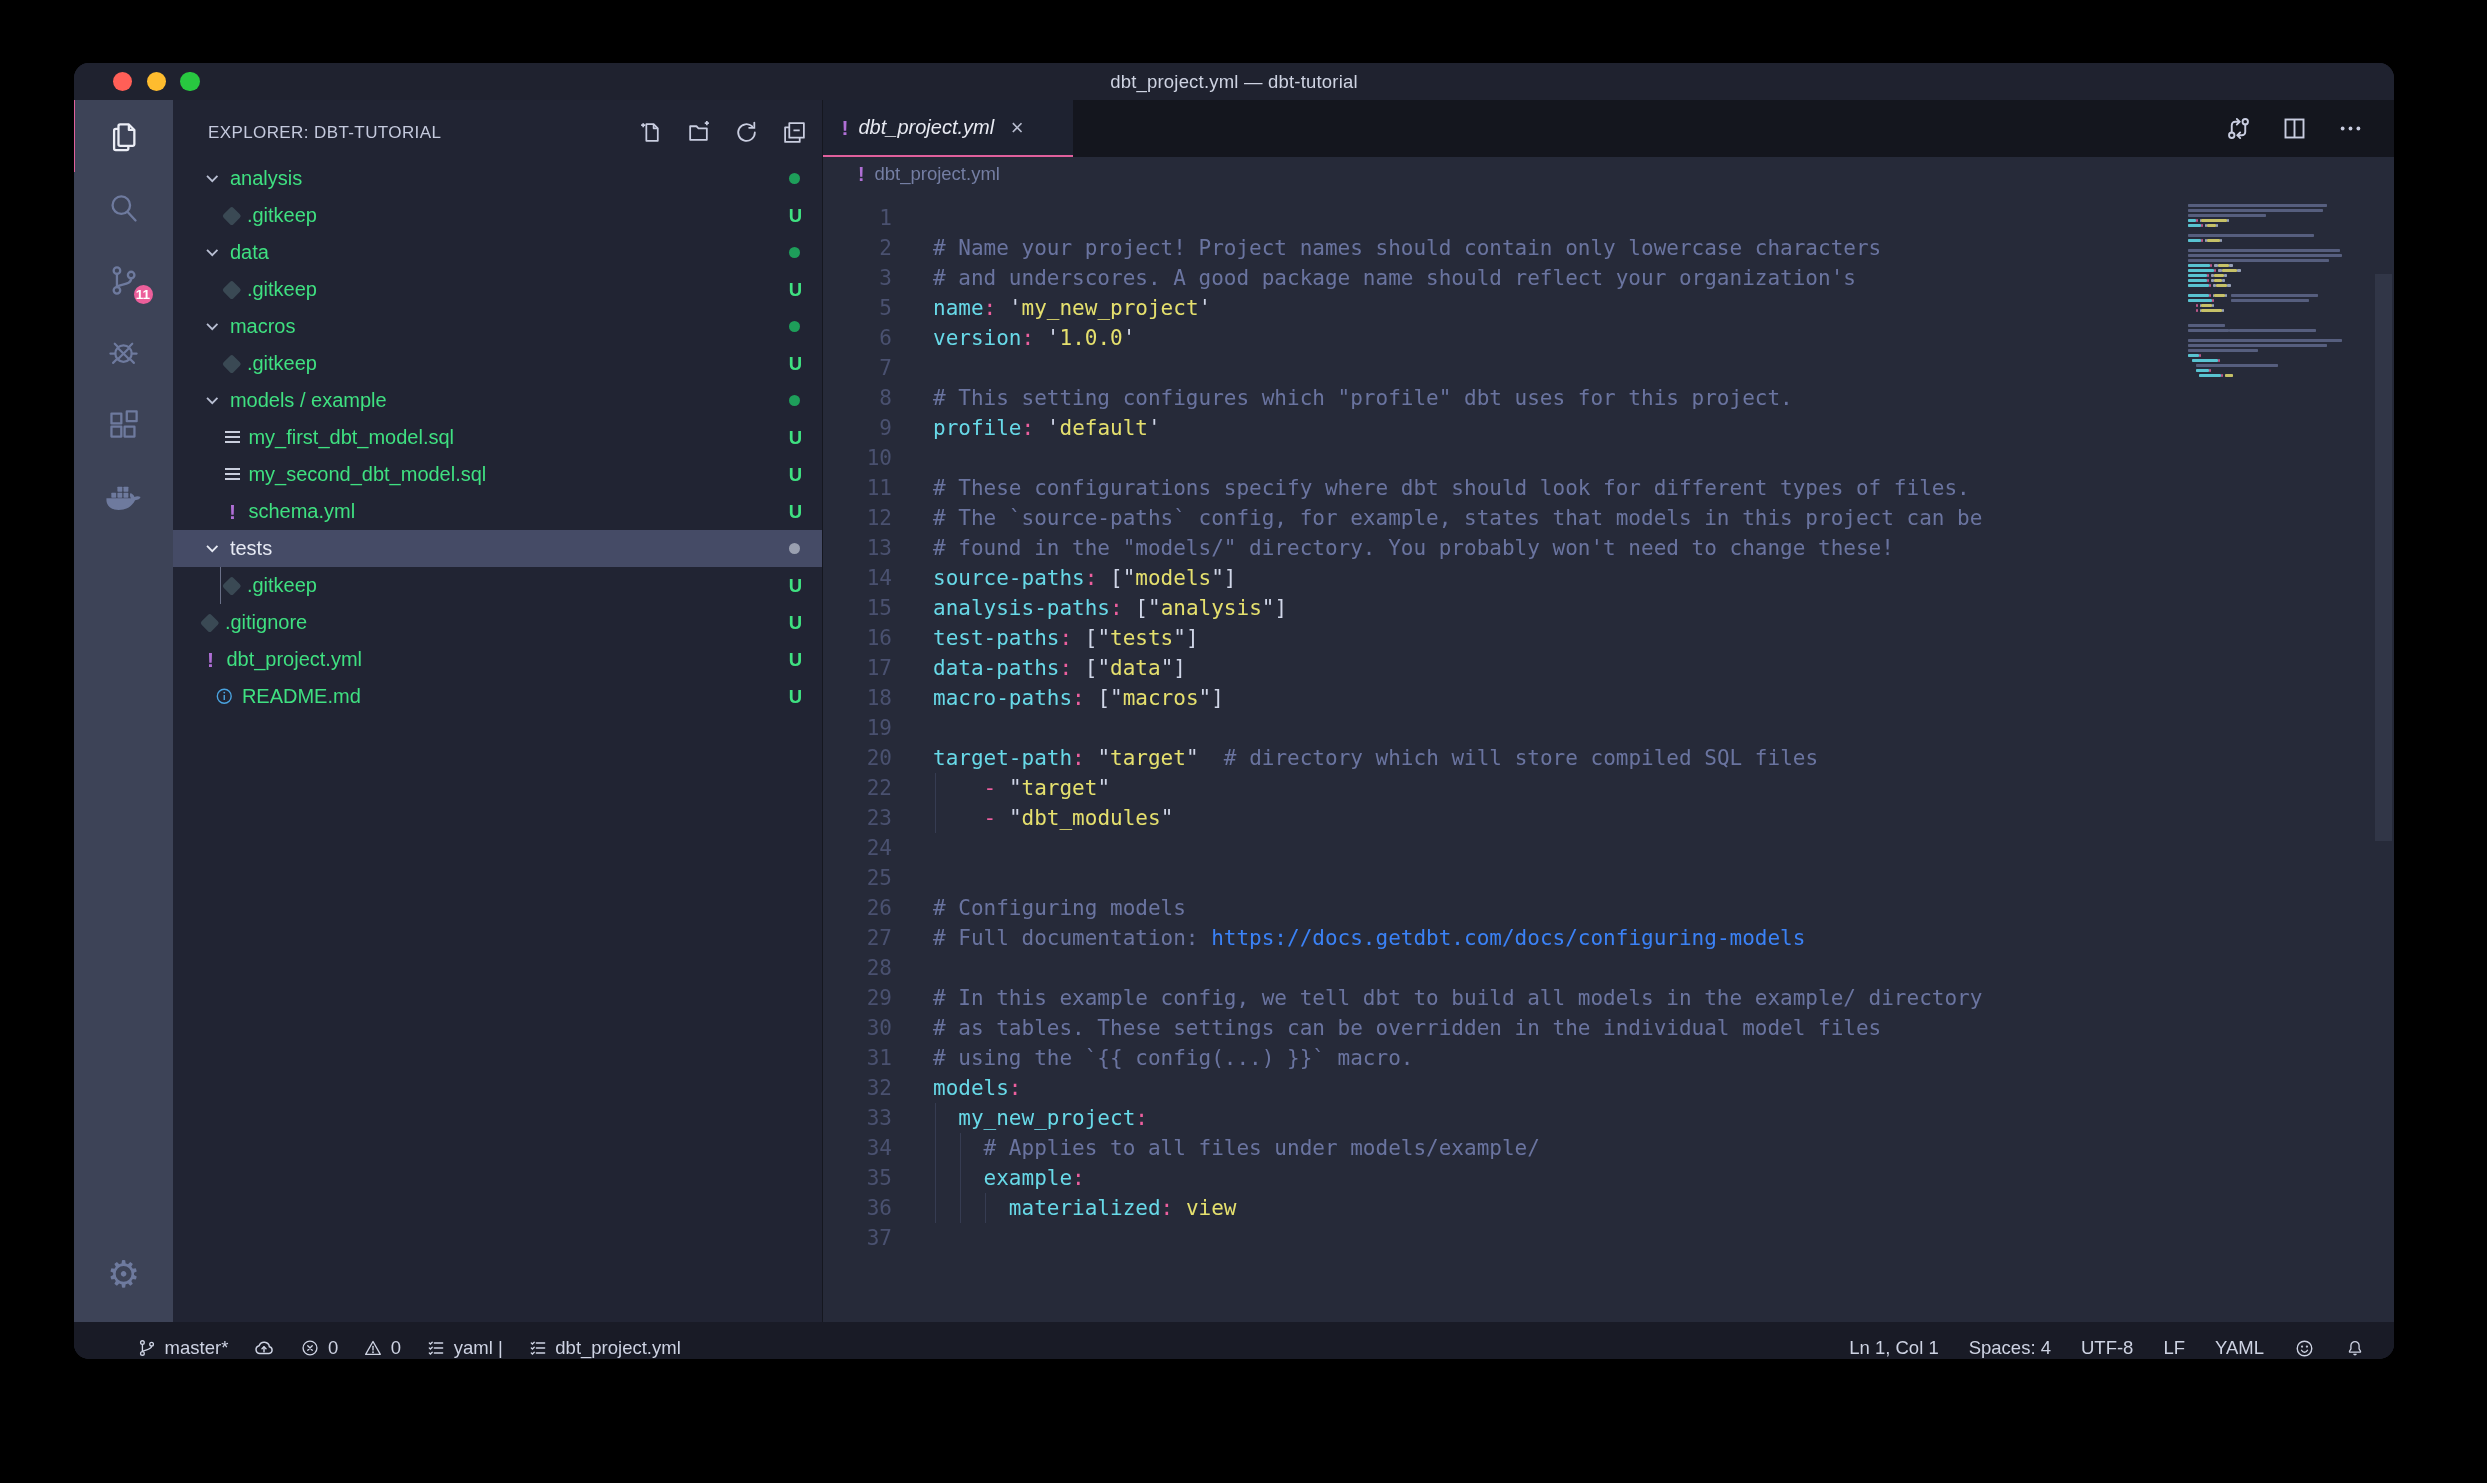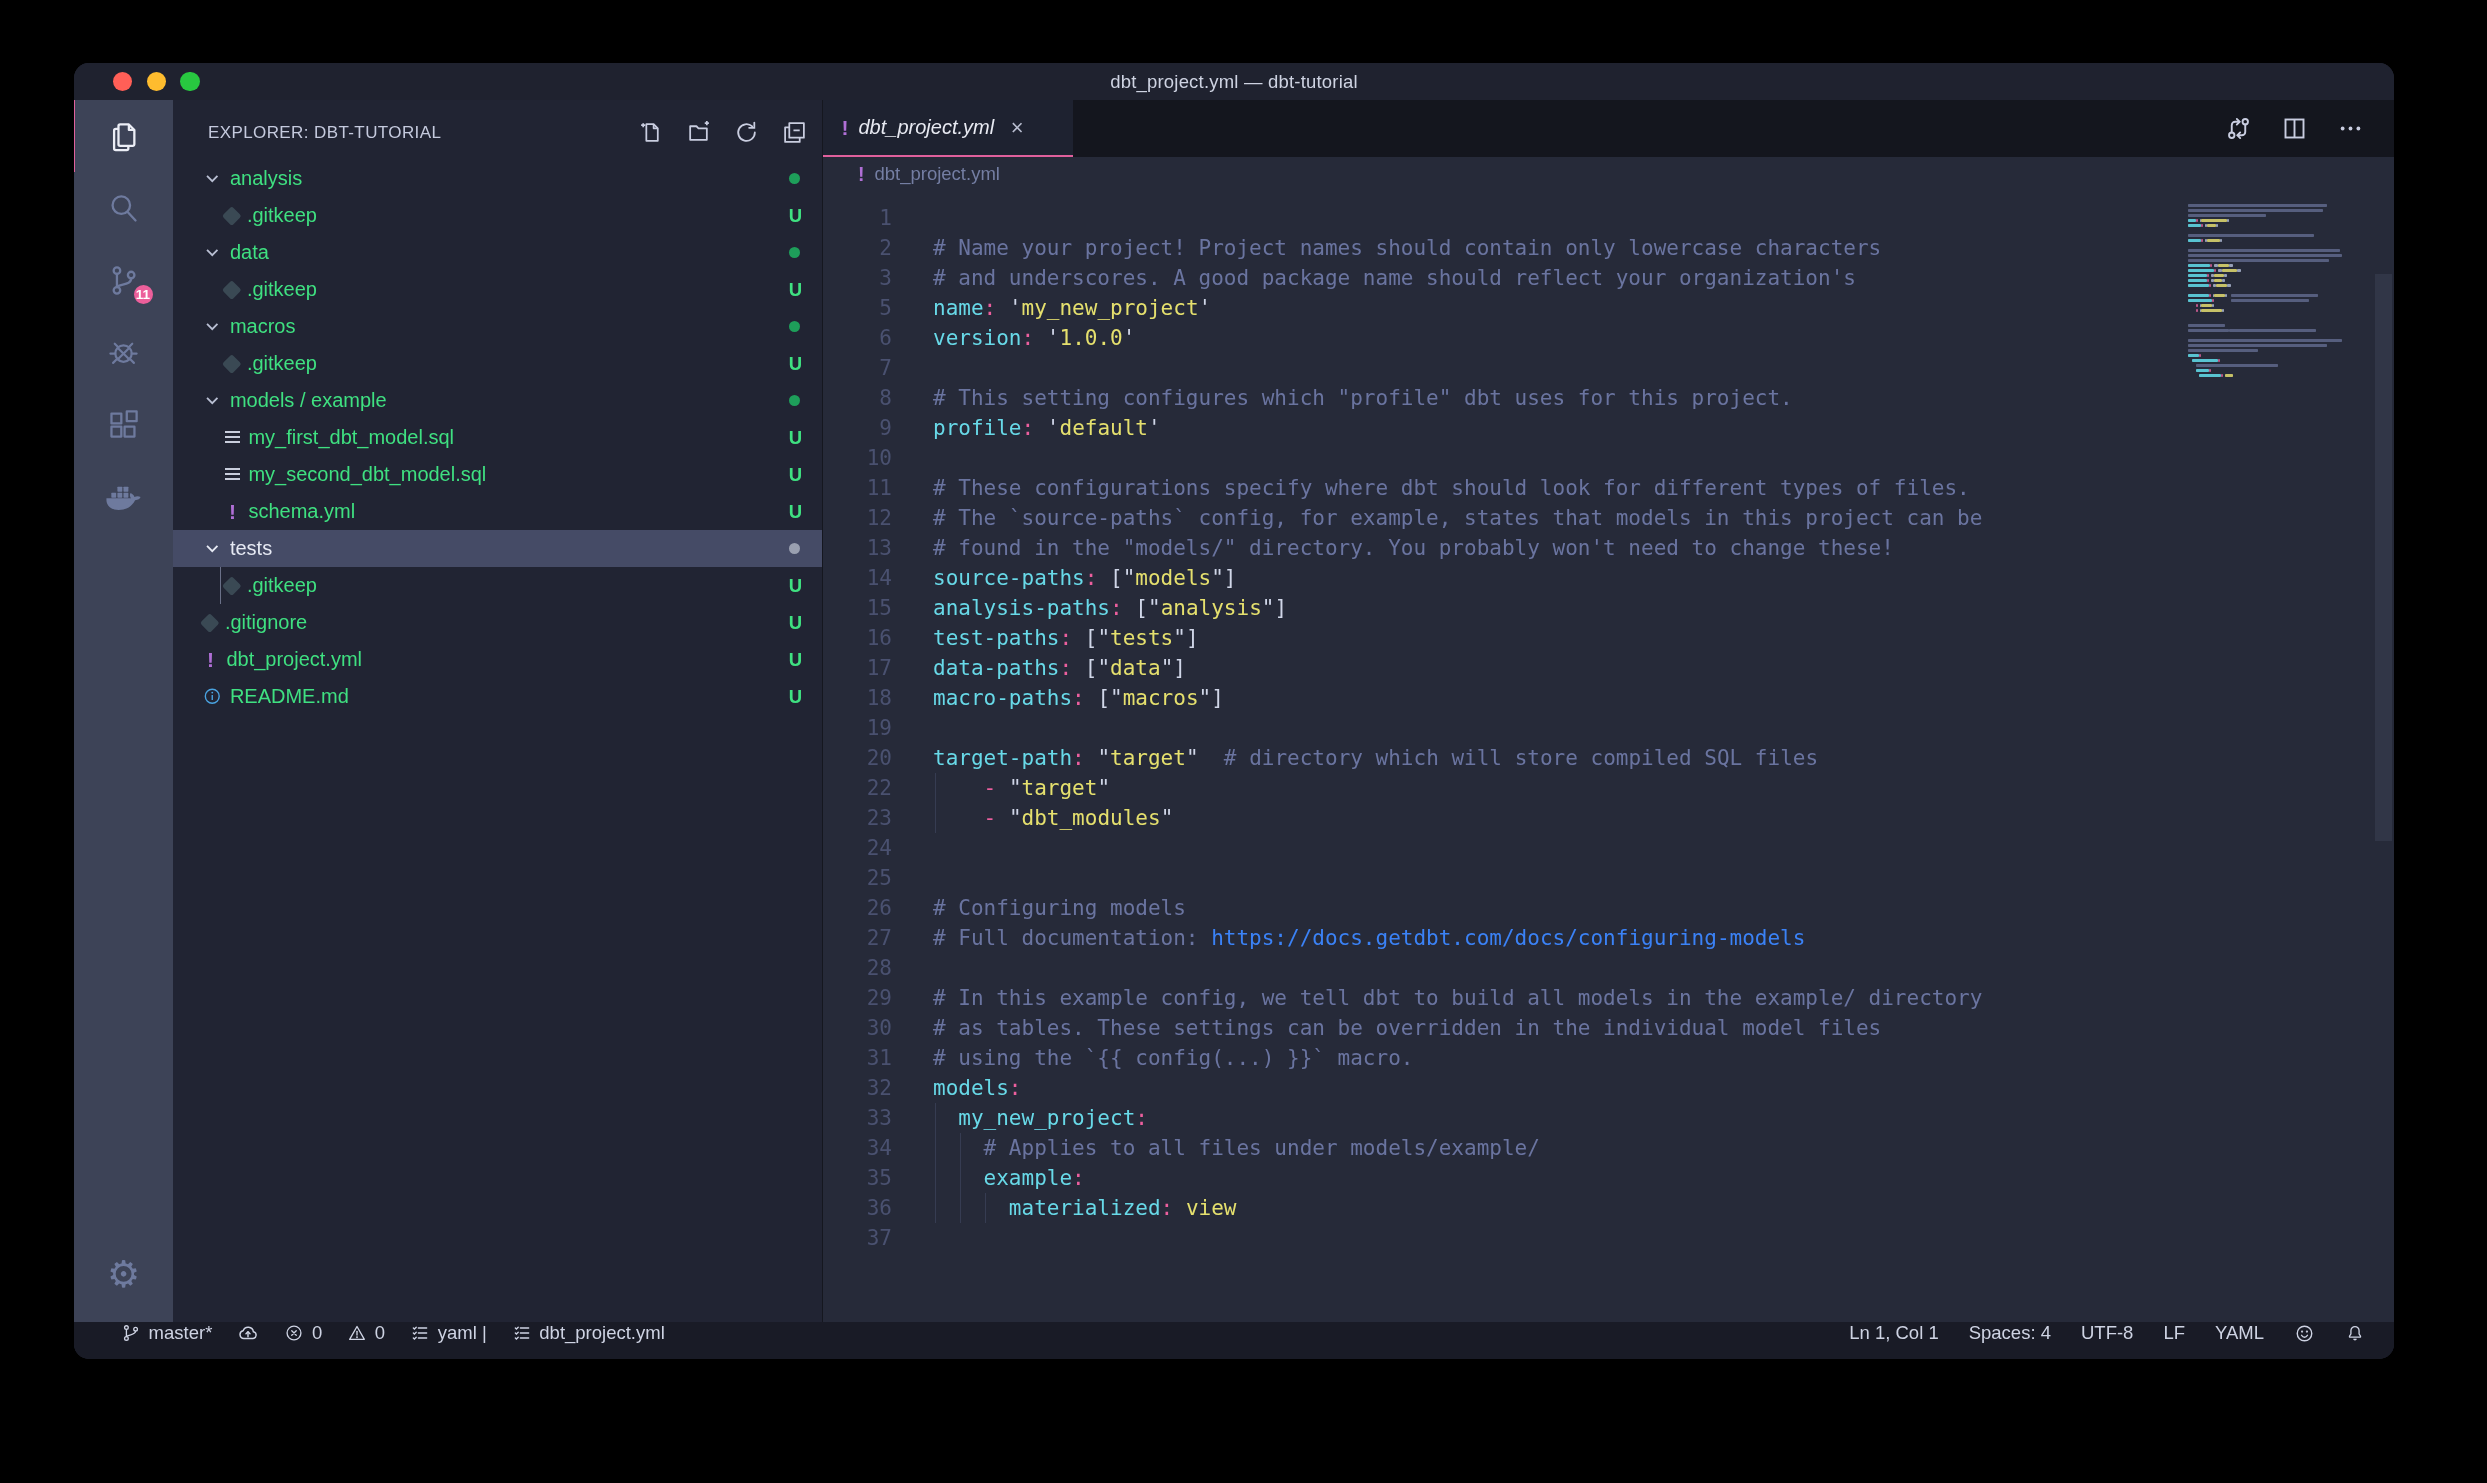--- a/index.html
+++ b/index.html
@@ -55,21 +55,21 @@
   .cguide{position:absolute;top:0;bottom:0;border-left:1.3px solid #363c52;}
   .tk-c{color:#6a74a0}.tk-k{color:#68d9e8}.tk-p{color:#ec5f9e}.tk-s{color:#e5e06e}
   .tk-b{color:#d0d6e8}.tk-t{color:#d6dbeb}.tk-l{color:#3b82f6;}
   .minimap{position:absolute;top:8.4px;right:23.6px;width:182px;}
   .mm-row{height:5px;display:flex;align-items:flex-start;}
   .mm-tok{height:2.9px;display:inline-block;border-radius:0.8px;}
   .mm-sp{visibility:hidden;}
   .mm-c{background:#565e7e}.mm-k{background:#59c3d1}.mm-p{background:#b85687}.mm-s{background:#c6c168}.mm-b{background:#97a0b8}.mm-l{background:#565e7e}
   .vscroll{position:absolute;top:83px;right:1.7px;width:17px;height:567px;background:#3a4054;opacity:.55;}
   
-  .statusbar{height:37px;background:#191b26;display:flex;align-items:flex-start;padding:0 29px 0 47px;flex:0 0 auto;color:#ced3e3;font-size:18.5px;}
+  .statusbar{height:37px;background:#191b26;display:flex;align-items:flex-end;padding:0 29px 0 63px;flex:0 0 auto;color:#ced3e3;font-size:18.5px;}
   #sb-left{display:flex;align-items:center;gap:25px;}
   #sb-right{margin-left:auto;display:flex;align-items:center;gap:30px;}
   .sb-item{display:flex;align-items:center;gap:7.6px;white-space:nowrap;}
   svg{display:block;}
 </style>
 </head>
 <body>
 
 <div class="window">
 
@@ -267,21 +267,21 @@
           <div class="trow" style="padding-left: 30px;">
             <span class="icon-git"></span>
             <span class="lbl">.gitignore</span>
             <span class="badge">U</span>
           </div>
           <div class="trow" style="padding-left: 30px;">
             <span class="icon-yaml">!</span>
             <span class="lbl">dbt_project.yml</span>
             <span class="badge">U</span>
           </div>
-          <div class="trow" style="padding-left: 30px;">
+          <div class="trow" style="padding-left: 42px;">
             <span class="icon-info">
               <svg width="18.5" height="18.5" viewBox="0 0 24 24" fill="none" stroke="#4aa3e0" stroke-width="1.8">
                 <circle cx="12" cy="12" r="9"></circle>
                 <line x1="12" y1="10.5" x2="12" y2="17"></line>
                 <circle cx="12" cy="7.2" r="1.2" fill="#4aa3e0" stroke="none"></circle>
               </svg>
             </span>
             <span class="lbl">README.md</span>
             <span class="badge">U</span>
           </div>

